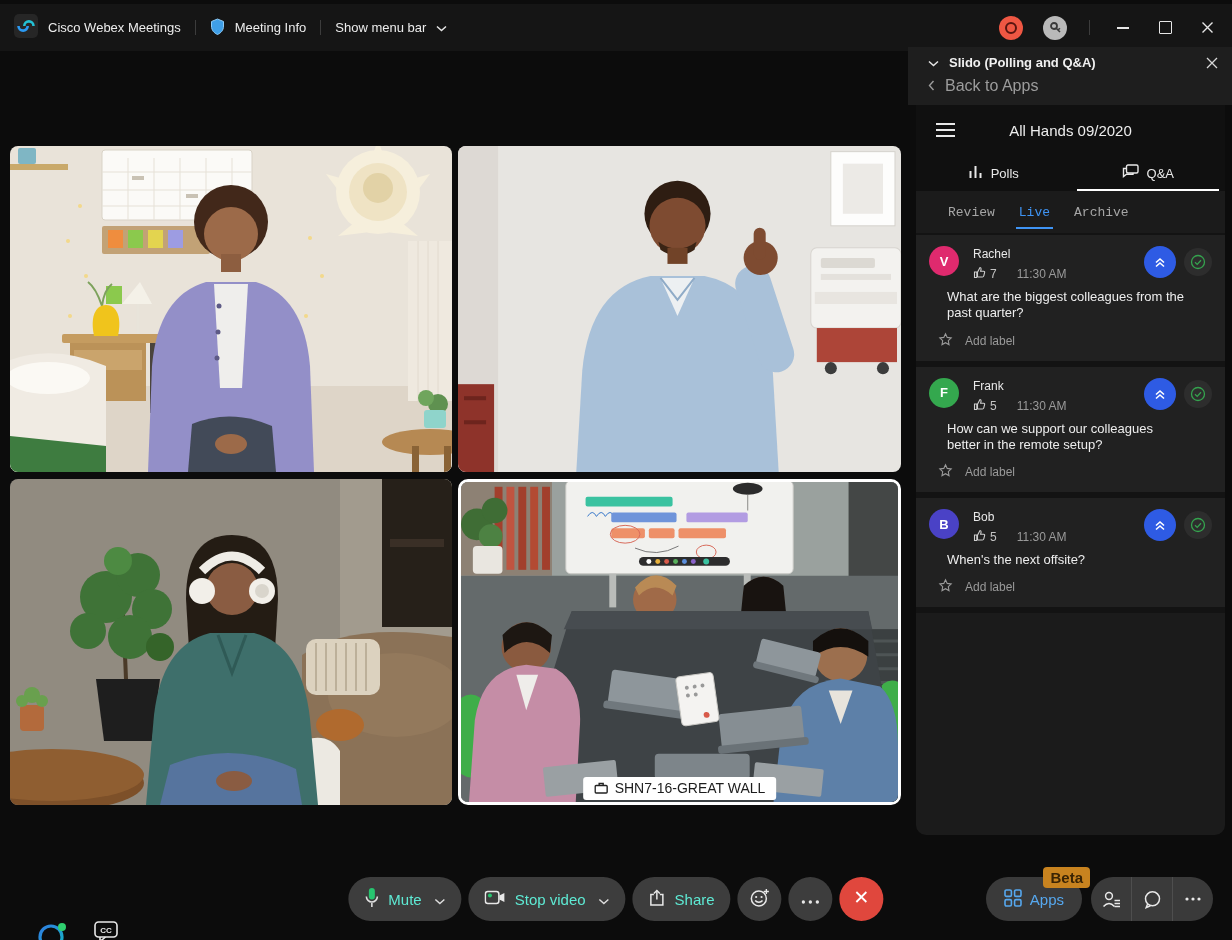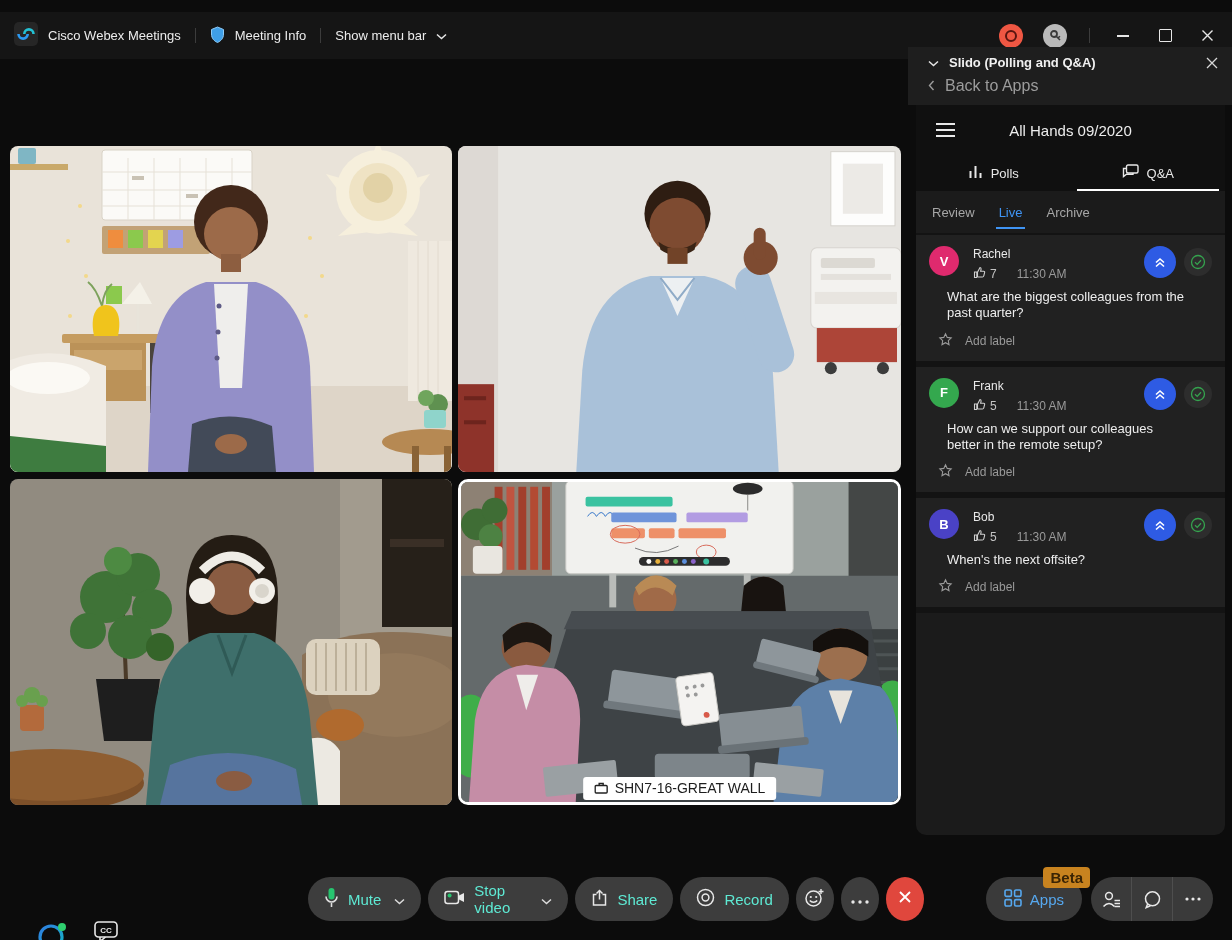--- a/index.html
+++ b/index.html
@@ -1,20 +1,20 @@
 <!DOCTYPE html>
 <html><head>
 <meta charset="utf-8">
 <style>
   html,body{margin:0;padding:0;background:#000;}
   .app{position:relative;width:1232px;height:940px;background:#0c0c0c;overflow:hidden;
        font-family:"Liberation Sans",sans-serif;color:#fff;-webkit-font-smoothing:antialiased;}
 
   
-  .titlebar{position:absolute;top:12px;left:0;right:0;height:47px;background:#151515;
+  .titlebar{position:absolute;top:4px;left:0;right:0;height:47px;background:#151515;
             display:flex;align-items:center;padding:0 14px;box-sizing:border-box;font-size:13px;color:#ececec;}
   .tb-group{display:flex;align-items:center;gap:10px;}
   .tb-sep{width:1px;height:15px;background:#3c3c3c;margin:0 14px;}
   .tb-right{margin-left:auto;display:flex;align-items:center;gap:20px;}
   .status-circle{width:24px;height:24px;border-radius:50%;display:flex;align-items:center;justify-content:center;}
   .status-rec{background:#ef5743;}
   .status-rec i{display:block;width:8px;height:8px;border:2px solid #591510;border-radius:50%;}
   .status-key{background:#b9b9b9;}
   .win-btn{display:flex;align-items:center;justify-content:center;width:22px;height:22px;}
   .min-bar{width:12px;height:2px;background:#e6e6e6;}
@@ -42,21 +42,21 @@
   .slido{position:absolute;left:8px;top:58px;width:309px;height:730px;background:#1b1b1b;
          border-radius:0 0 10px 10px;overflow:hidden;}
   .slido-top{background:#101010;}
   .slido-head{position:relative;height:50px;display:flex;align-items:center;justify-content:center;}
   .hamburger{position:absolute;left:20px;display:flex;flex-direction:column;gap:4px;}
   .hamburger i{display:block;width:19px;height:2px;background:#e8e8e8;}
   .slido-title{font-size:15px;color:#ededed;}
   .slido-tabs{display:flex;height:36px;position:relative;}
   .slido-tab{flex:1;display:flex;align-items:center;justify-content:center;gap:8px;font-size:13px;color:#e8e8e8;}
   .tabs-underline{position:absolute;bottom:0;left:50%;width:46%;height:2px;background:#fff;margin-left:2%;}
-  .slido-subtabs{display:flex;gap:24px;padding:0 16px;height:42px;align-items:center;font-size:13px;color:#a6a6a6;}
+  .slido-subtabs{display:flex;gap:24px;padding:0 32px;height:42px;align-items:center;font-size:13px;color:#a6a6a6;font-family:Liberation Mono, monospace;}
   .subtab{height:100%;display:flex;align-items:center;position:relative;}
   .subtab.active{color:#3f94f4;}
   .subtab.active::after{content:"";position:absolute;left:-3px;right:-3px;bottom:4px;height:2px;background:#3f94f4;}
   .qa-list{border-top:2px solid #131313;}
   .qa-card{background:#212121;border-bottom:6px solid #131313;padding:11px 13px 11px 13px;}
   .qa-top{display:flex;align-items:flex-start;}
   .avatar{width:30px;height:30px;border-radius:50%;display:flex;align-items:center;justify-content:center;
           font-weight:bold;font-size:13px;color:#fff;flex:none;}
   .qa-head{margin-left:14px;padding-top:1px;}
   .qa-name{font-size:12px;color:#e8e8e8;}
@@ -643,29 +643,20 @@
       <span>
         <svg width="17" height="18" viewBox="0 0 17 18">
             <path d="M5.5 5.5 H2.5 V16 H14.5 V5.5 H11.5" stroke="#e8e8e8" fill="none" stroke-width="1.5"></path>
             <line x1="8.5" y1="1.8" x2="8.5" y2="10.5" stroke="#e8e8e8" stroke-width="1.5"></line>
             <path d="M5.5 4.5 L8.5 1.5 L11.5 4.5" stroke="#e8e8e8" fill="none" stroke-width="1.5"></path>
           </svg>
       </span>
       <span>Share</span>
     </div>
 
-    <div class="pill">
-      <span>
-        <svg width="19" height="19" viewBox="0 0 19 19">
-            <circle cx="9.5" cy="9.5" r="8" stroke="#e8e8e8" fill="none" stroke-width="1.5"></circle>
-            <circle cx="9.5" cy="9.5" r="3.4" stroke="#e8e8e8" fill="none" stroke-width="1.5"></circle>
-          </svg>
-      </span>
-      <span>Record</span>
-    </div>
 
     <div class="circle-btn">
       <span>
         <svg width="21" height="21" viewBox="0 0 21 21">
             <circle cx="9.5" cy="11.5" r="7.5" stroke="#e8e8e8" fill="none" stroke-width="1.5"></circle>
             <circle cx="6.8" cy="10" r="1.1" fill="#e8e8e8"></circle>
             <circle cx="12.2" cy="10" r="1.1" fill="#e8e8e8"></circle>
             <path d="M5.8 13.5 a4.8 4.8 0 0 0 7.4 0" stroke="#e8e8e8" fill="none" stroke-width="1.5"></path>
             <path d="M17 2 v5 M14.5 4.5 h5" stroke="#e8e8e8" stroke-width="1.4"></path>
           </svg>

